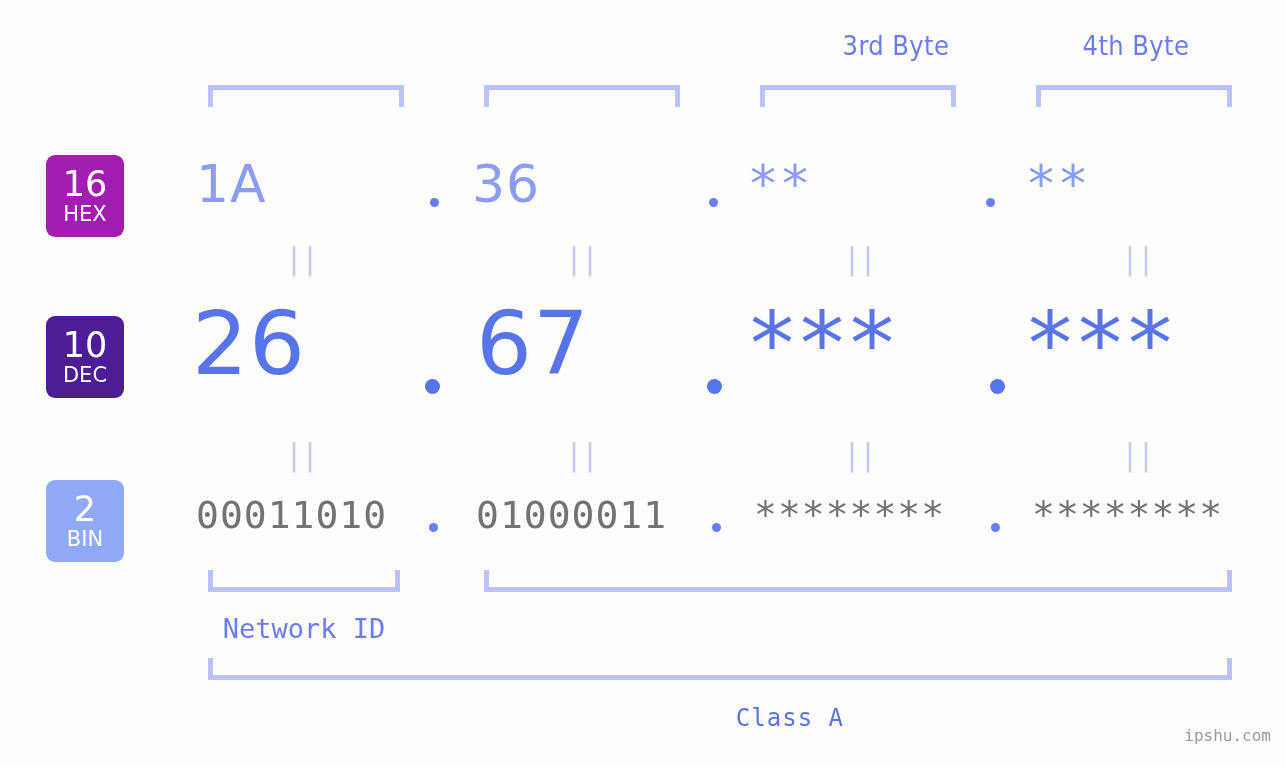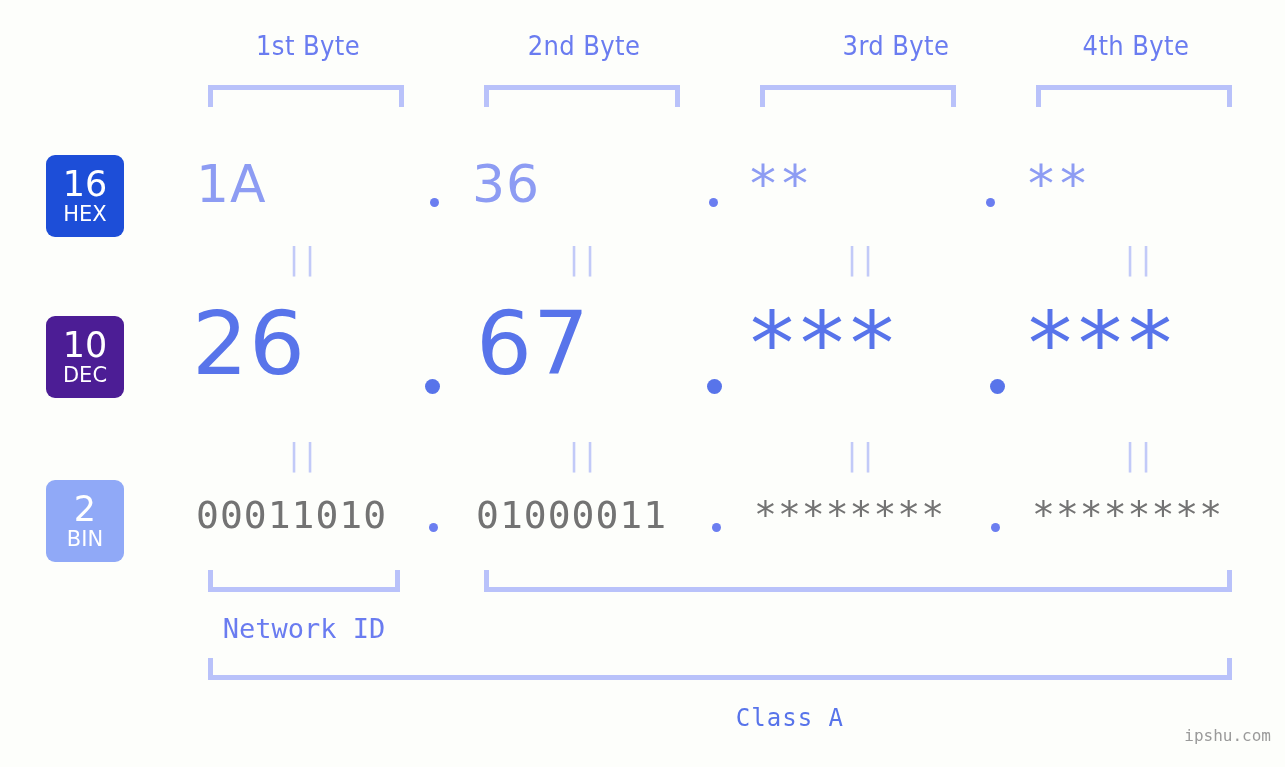--- a/index.html
+++ b/index.html
@@ -70,21 +70,21 @@
     font-size: 35px;
     font-weight: 400;
     letter-spacing: 0px;
     margin-bottom: 2px;
   }
   .badge .lbl {
     font-size: 21px;
     font-weight: 400;
     letter-spacing: 0px;
   }
-  .badge-hex { top: 155px; background: #1d4ed8; }
+  .badge-hex { top: 155px; background: #a21caf; }
   .badge-dec { top: 316px; background: #4c1d95; }
   .badge-bin { top: 480px; background: #90a9f7; }
 
   
   .cell {
     position: absolute;
     width: 210px;
     text-align: left;
     white-space: nowrap;
     line-height: 1;
@@ -170,22 +170,20 @@
     font-size: 16px;
     color: #9a9a9a;
     letter-spacing: 0px;
   }
 </style>
 </head>
 <body>
 
 <div class="stage">
 
-  <div class="byte-header" style="left:208px;">1st Byte</div>
-  <div class="byte-header" style="left:484px;">2nd Byte</div>
   <div class="byte-header" style="left:796px;">3rd Byte</div>
   <div class="byte-header" style="left:1036px;">4th Byte</div>
 
   <div class="bracket bracket-down" style="left:208px;  top:85px; width:196px;"></div>
   <div class="bracket bracket-down" style="left:484px;  top:85px; width:196px;"></div>
   <div class="bracket bracket-down" style="left:760px;  top:85px; width:196px;"></div>
   <div class="bracket bracket-down" style="left:1036px; top:85px; width:196px;"></div>
 
   <div class="badge badge-hex">
     <div class="num">16</div>

